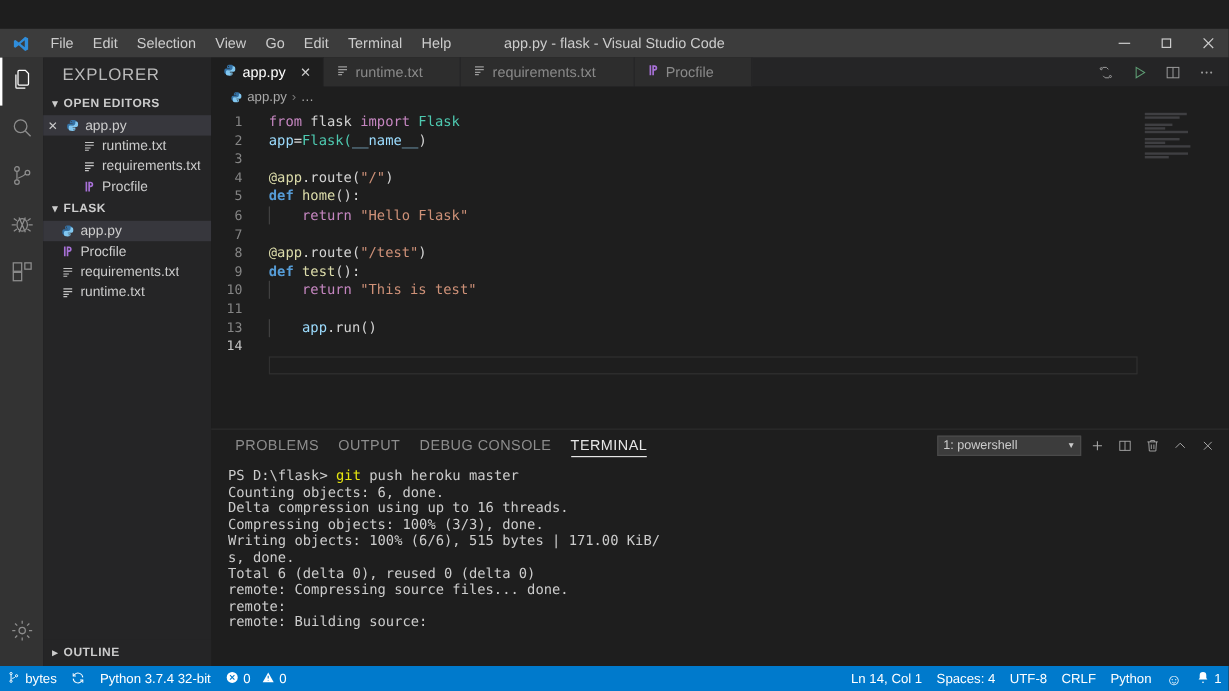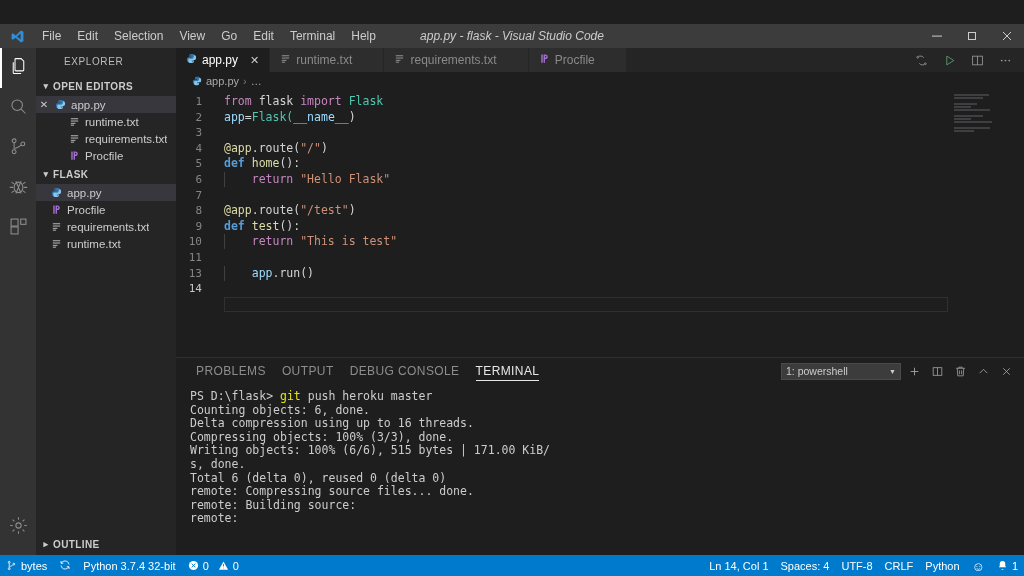--- a/index.html
+++ b/index.html
@@ -20,21 +20,21 @@
     flex: 0 0 24px; position: relative;
   }
   .vscode-logo { width: 34px; display: flex; align-items: center; justify-content: center; }
   .menubar { display: flex; align-items: center; height: 24px; }
   .menu-item {
     padding: 0 8px; height: 24px; line-height: 24px; font-size: 12px; color: #cccccc;
     cursor: default; white-space: nowrap;
   }
   .win-title {
     position: absolute; left: 0; right: 0; text-align: center; font-size: 12px;
-    color: #cccccc; line-height: 24px; pointer-events: none; font-style: italic;
+    color: #cccccc; line-height: 24px; pointer-events: none;
   }
   .win-controls { margin-left: auto; display: flex; height: 24px; z-index: 2; }
   .win-btn { width: 35px; height: 24px; display: flex; align-items: center; justify-content: center; color: #cccccc; }
 
   
   .body { flex: 1 1 auto; display: flex; min-height: 0; }
 
   
   .activitybar {
     width: 36px; background: #333333; display: flex; flex-direction: column;
@@ -46,21 +46,21 @@
   }
   .act-icon.active { opacity: 1; }
   .act-icon.active::before {
     content: ""; position: absolute; left: 0; top: 0; bottom: 0; width: 2px; background: #ffffff;
   }
   .act-spacer { flex: 1 1 auto; }
 
   
   .sidebar { width: 140px; background: #252526; flex: 0 0 140px; display: flex; flex-direction: column; position: relative; }
   .sidebar-title {
-    height: 28px; line-height: 28px; padding-left: 28px; font-size: 10px;
+    height: 28px; line-height: 28px; padding-left: 16px; font-size: 14px;
     letter-spacing: .6px; color: #bbbbbb; text-transform: uppercase;
   }
   .section-header {
     height: 20px; display: flex; align-items: center; font-size: 10px; font-weight: bold;
     letter-spacing: .4px; color: #cccccc; padding-left: 3px; text-transform: uppercase;
   }
   .twisty { width: 14px; text-align: center; font-size: 9px; color: #cccccc; }
   .tree-row {
     height: 17px; display: flex; align-items: center; font-size: 11.5px; color: #cccccc;
     padding-right: 4px; white-space: nowrap;
@@ -542,22 +542,22 @@
         </div>
         <div class="term-body" id="terminal-body">
             <div class="tline"><span>PS D:\flask&gt; </span><span class="tm-yellow">git</span><span> push heroku master</span></div>
             <div class="tline"><span>Counting objects: 6, done.</span></div>
             <div class="tline"><span>Delta compression using up to 16 threads.</span></div>
             <div class="tline"><span>Compressing objects: 100% (3/3), done.</span></div>
             <div class="tline"><span>Writing objects: 100% (6/6), 515 bytes | 171.00 KiB/</span></div>
             <div class="tline"><span>s, done.</span></div>
             <div class="tline"><span>Total 6 (delta 0), reused 0 (delta 0)</span></div>
             <div class="tline"><span>remote: Compressing source files... done.</span></div>
+            <div class="tline"><span>remote:</span></div>
             <div class="tline"><span>remote: Building source:</span></div>
-            <div class="tline"><span>remote:</span></div>
           </div>
       </div>
     </div>
   </div>
 
   <div class="statusbar">
     <div class="sb-item">
       <span>
         <svg width="11" height="11" viewBox="0 0 24 24" fill="none" stroke="#ffffff" stroke-width="1.8">
             <circle cx="7" cy="5" r="2"></circle>

